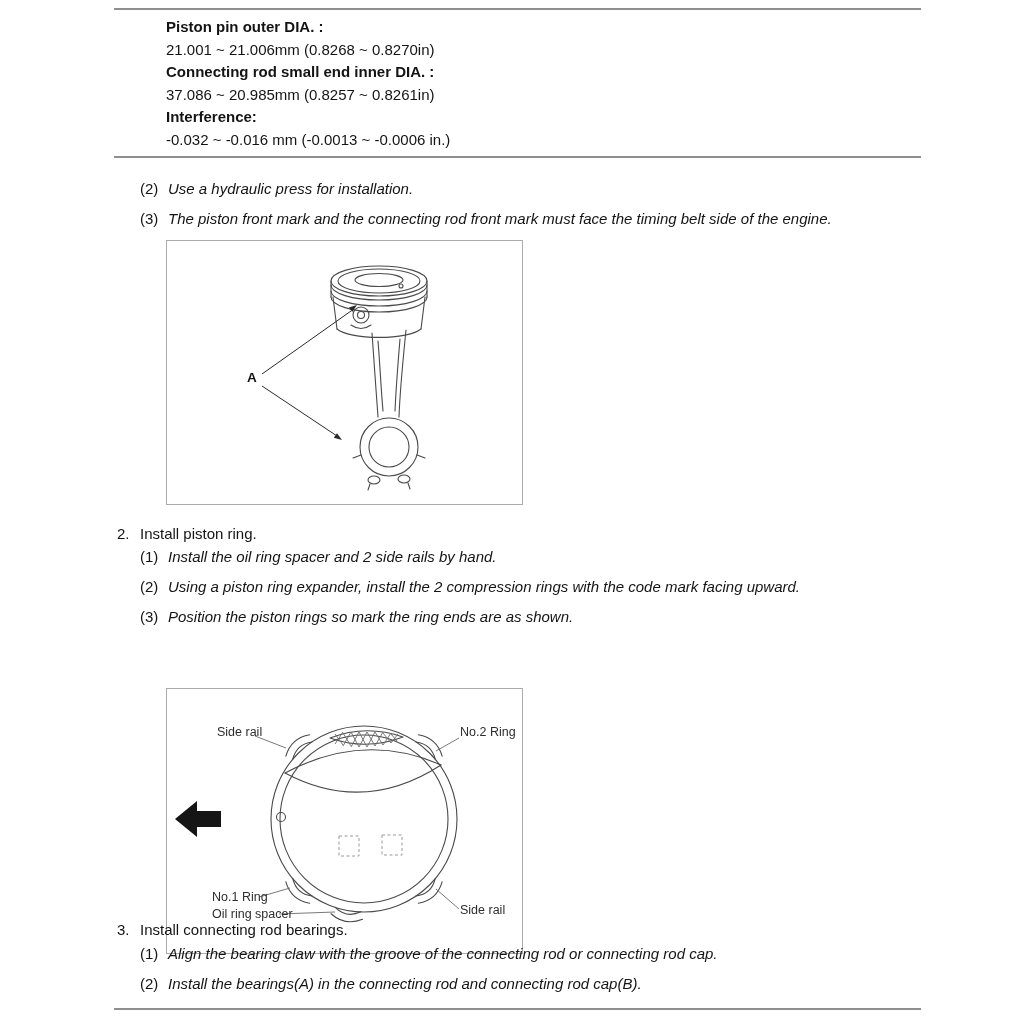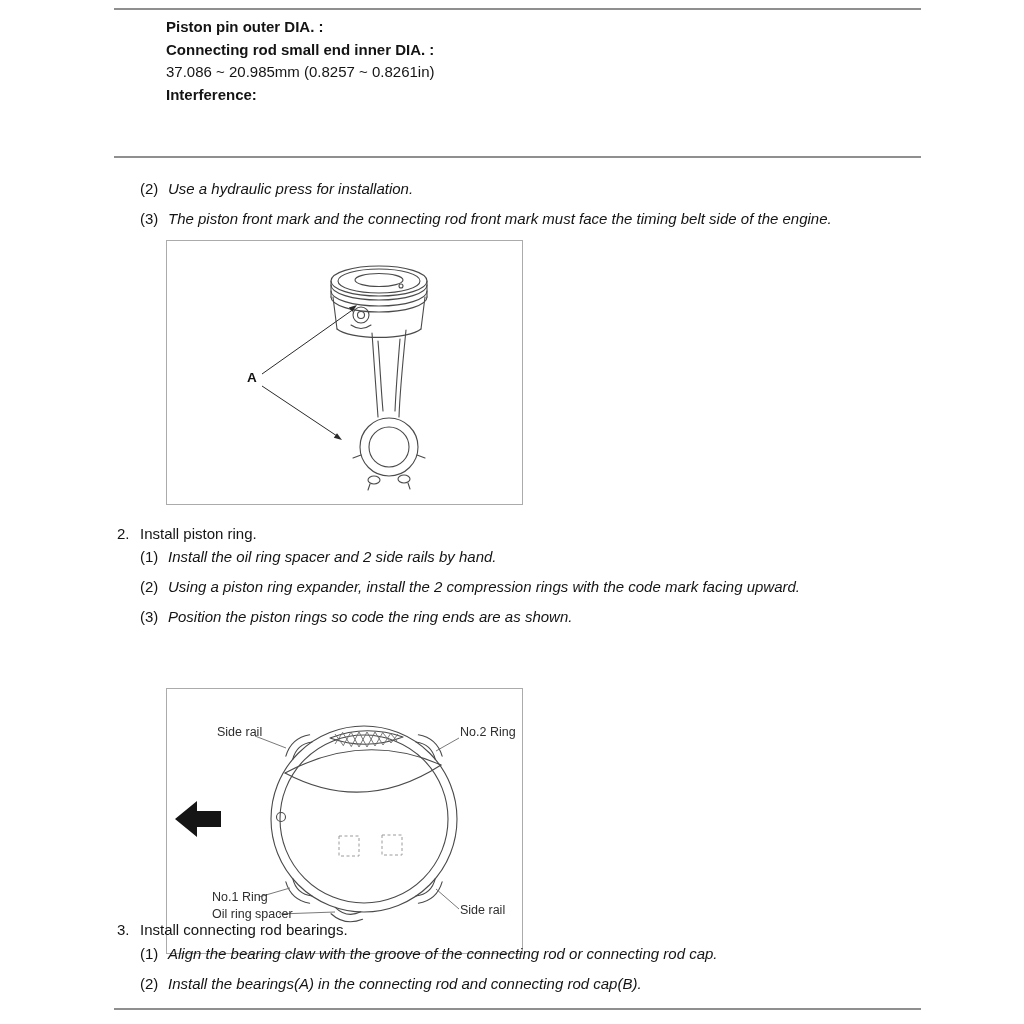--- a/index.html
+++ b/index.html
@@ -31,23 +31,25 @@
 </style>
 </head>
 <body>
 
 <div class="page">
 
   <div class="rule" id="rule-top"></div>
 
   <div class="spec">
     <div class="lbl">Piston pin outer DIA. :</div>
+    <div>21.001 ~ 21.006mm (0.8268 ~ 0.8270in)</div>
     <div class="lbl">Connecting rod small end inner DIA. :</div>
     <div>37.086 ~ 20.985mm (0.8257 ~ 0.8261in)</div>
     <div class="lbl">Interference:</div>
+    <div>-0.032 ~ -0.016 mm (-0.0013 ~ -0.0006 in.)</div>
   </div>
 
   <div class="rule" id="rule-mid"></div>
 
   <div class="li" style="top:179px">
     <span class="num">(2)</span>
     <span class="txt">Use a hydraulic press for installation.</span>
   </div>
   <div class="li" style="top:209px">
     <span class="num">(3)</span>
@@ -100,21 +102,21 @@
   <div class="li" style="top:547px">
     <span class="num">(1)</span>
     <span class="txt">Install the oil ring spacer and 2 side rails by hand.</span>
   </div>
   <div class="li" style="top:577px">
     <span class="num">(2)</span>
     <span class="txt">Using a piston ring expander, install the 2 compression rings with the code mark facing upward.</span>
   </div>
   <div class="li" style="top:607px">
     <span class="num">(3)</span>
-    <span class="txt">Position the piston rings so code the ring ends are as shown.</span>
+    <span class="txt">Position the piston rings so mark the ring ends are as shown.</span>
   </div>
 
   <div class="figure" id="figure-2">
     <svg width="355" height="264" viewBox="0 0 355 264">
       <g class="fig-line">
         <circle cx="197" cy="130" r="93"></circle>
         <circle cx="197" cy="130" r="84"></circle>
         <path d="M118,84 Q197,42 274,76"></path>
         <path d="M118,84 Q197,126 274,76"></path>
         <path d="M163,49 Q199,35 236,48 Q199,62 163,49"></path>

